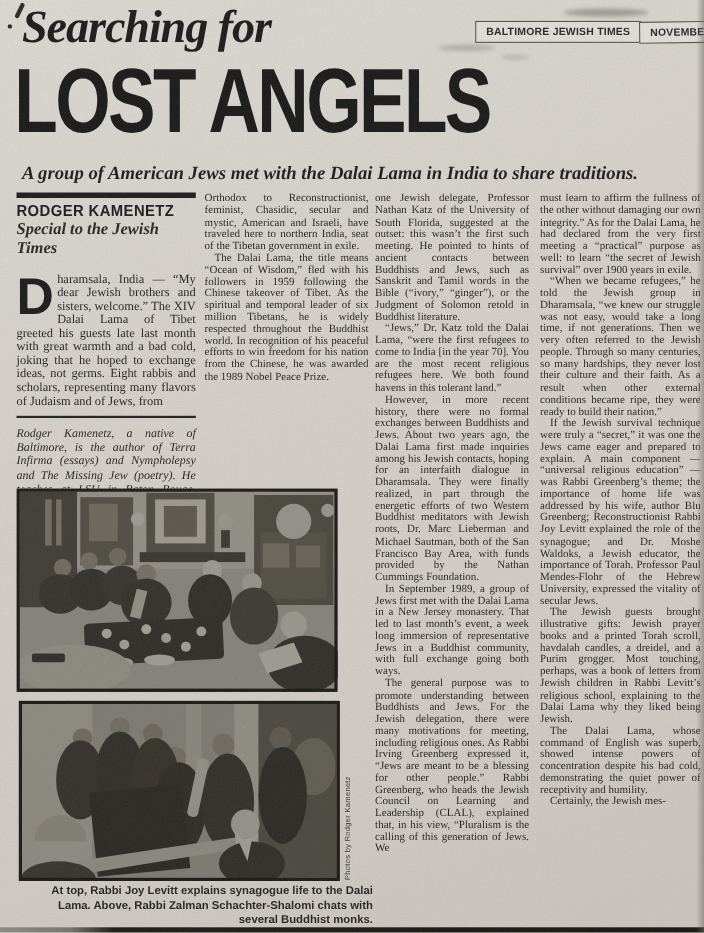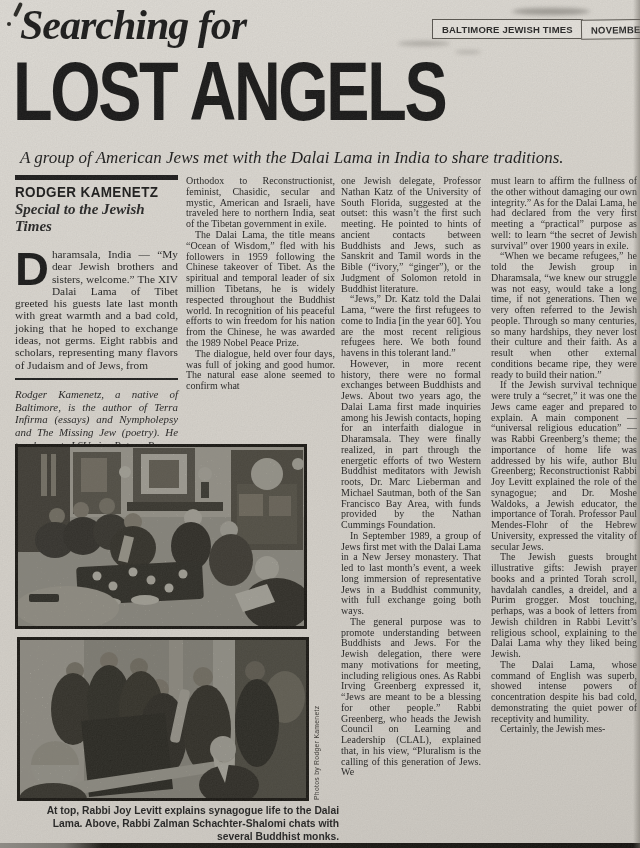--- a/index.html
+++ b/index.html
@@ -16,21 +16,21 @@
     font-size:42px;letter-spacing:-1px;color:#141414;white-space:nowrap;
   }
   .headline{
     position:absolute;left:13px;top:49px;margin:0;
     font-family:"Liberation Sans",sans-serif;font-weight:900;
     font-size:83px;line-height:86px;letter-spacing:-3px;color:#121212;
     transform:scaleX(.78);transform-origin:0 0;white-space:nowrap;
   }
   .subhead{
     position:absolute;left:20px;top:148px;width:600px;
-    font-style:italic;font-weight:400;font-size:17px;color:#161616;white-space:nowrap;
+    font-style:italic;font-weight:700;font-size:17px;color:#161616;white-space:nowrap;
   }
   .masthead{position:absolute;left:398px;top:19px;display:flex;}
   .masthead-box{
     border:1.5px solid #55524c;background:#e9e6e0;color:#222;
     font-family:"Liberation Sans",sans-serif;font-weight:700;font-size:9.5px;
     padding:4px 9px 3px;white-space:nowrap;letter-spacing:.2px;margin-left:34px;
   }
   .masthead-box.date{margin-left:-1.5px;transform:rotate(-.8deg);}
   .smudge{position:absolute;background:#6d6a64;filter:blur(2px);border-radius:50%;}
   .smudge.s1{left:512px;top:8px;width:78px;height:7px;opacity:.55;}
@@ -109,26 +109,25 @@
     <div class="byline">RODGER KAMENETZ</div>
     <div class="tagline">Special to the Jewish Times</div>
     <p class="lead"><span class="dropcap">D</span><span>haramsala, India — “My dear Jewish brothers and sisters, welcome.” The XIV Dalai Lama of Tibet greeted his guests late last month with great warmth and a bad cold, joking that he hoped to exchange ideas, not germs. Eight rabbis and scholars, representing many flavors of Judaism and of Jews, from</span></p>
     <div class="bio-rule"></div>
     <p class="bio">Rodger Kamenetz, a native of Baltimore, is the author of Terra Infirma (essays) and Nympholepsy and The Missing Jew (poetry). He teaches at LSU in Baton Rouge, Louisiana.</p>
   </div>
 
   <div class="col col2">
     <p>Orthodox to Reconstructionist, feminist, Chasidic, secular and mystic, American and Israeli, have traveled here to northern India, seat of the Tibetan government in exile.</p>
     <p class="indent">The Dalai Lama, the title means “Ocean of Wisdom,” fled with his followers in 1959 following the Chinese takeover of Tibet. As the spiritual and temporal leader of six million Tibetans, he is widely respected throughout the Buddhist world. In recognition of his peaceful efforts to win freedom for his nation from the Chinese, he was awarded the 1989 Nobel Peace Prize.</p>
-    <p class="indent">The dialogue, held over four days, was full of joking and good humor. The natural ease alone seemed to confirm what</p>
   </div>
 
   <div class="col col3">
     <p>one Jewish delegate, Professor Nathan Katz of the University of South Florida, suggested at the outset: this wasn’t the first such meeting. He pointed to hints of ancient contacts between Buddhists and Jews, such as Sanskrit and Tamil words in the Bible (“ivory,” “ginger”), or the Judgment of Solomon retold in Buddhist literature.</p>
-    <p class="indent">“Jews,” Dr. Katz told the Dalai Lama, “were the first refugees to come to India [in the year 60]. You are the most recent religious refugees here. We both found havens in this tolerant land.”</p>
+    <p class="indent">“Jews,” Dr. Katz told the Dalai Lama, “were the first refugees to come to India [in the year 70]. You are the most recent religious refugees here. We both found havens in this tolerant land.”</p>
     <p class="indent">However, in more recent history, there were no formal exchanges between Buddhists and Jews. About two years ago, the Dalai Lama first made inquiries among his Jewish contacts, hoping for an interfaith dialogue in Dharamsala. They were finally realized, in part through the energetic efforts of two Western Buddhist meditators with Jewish roots, Dr. Marc Lieberman and Michael Sautman, both of the San Francisco Bay Area, with funds provided by the Nathan Cummings Foundation.</p>
     <p class="indent">In September 1989, a group of Jews first met with the Dalai Lama in a New Jersey monastery. That led to last month’s event, a week long immersion of representative Jews in a Buddhist community, with full exchange going both ways.</p>
     <p class="indent">The general purpose was to promote understanding between Buddhists and Jews. For the Jewish delegation, there were many motivations for meeting, including religious ones. As Rabbi Irving Greenberg expressed it, “Jews are meant to be a blessing for other people.” Rabbi Greenberg, who heads the Jewish Council on Learning and Leadership (CLAL), explained that, in his view, “Pluralism is the calling of this generation of Jews. We</p>
   </div>
 
   <div class="col col4">
     <p>must learn to affirm the fullness of the other without damaging our own integrity.” As for the Dalai Lama, he had declared from the very first meeting a “practical” purpose as well: to learn “the secret of Jewish survival” over 1900 years in exile.</p>
     <p class="indent">“When we became refugees,” he told the Jewish group in Dharamsala, “we knew our struggle was not easy, would take a long time, if not generations. Then we very often referred to the Jewish people. Through so many centuries, so many hardships, they never lost their culture and their faith. As a result when other external conditions became ripe, they were ready to build their nation.”</p>
     <p class="indent">If the Jewish survival technique were truly a “secret,” it was one the Jews came eager and prepared to explain. A main component — “universal religious education” — was Rabbi Greenberg’s theme; the importance of home life was addressed by his wife, author Blu Greenberg; Reconstructionist Rabbi Joy Levitt explained the role of the synagogue; and Dr. Moshe Waldoks, a Jewish educator, the importance of Torah. Professor Paul Mendes-Flohr of the Hebrew University, expressed the vitality of secular Jews.</p>
     <p class="indent">The Jewish guests brought illustrative gifts: Jewish prayer books and a printed Torah scroll, havdalah candles, a dreidel, and a Purim grogger. Most touching, perhaps, was a book of letters from Jewish children in Rabbi Levitt’s religious school, explaining to the Dalai Lama why they liked being Jewish.</p>

